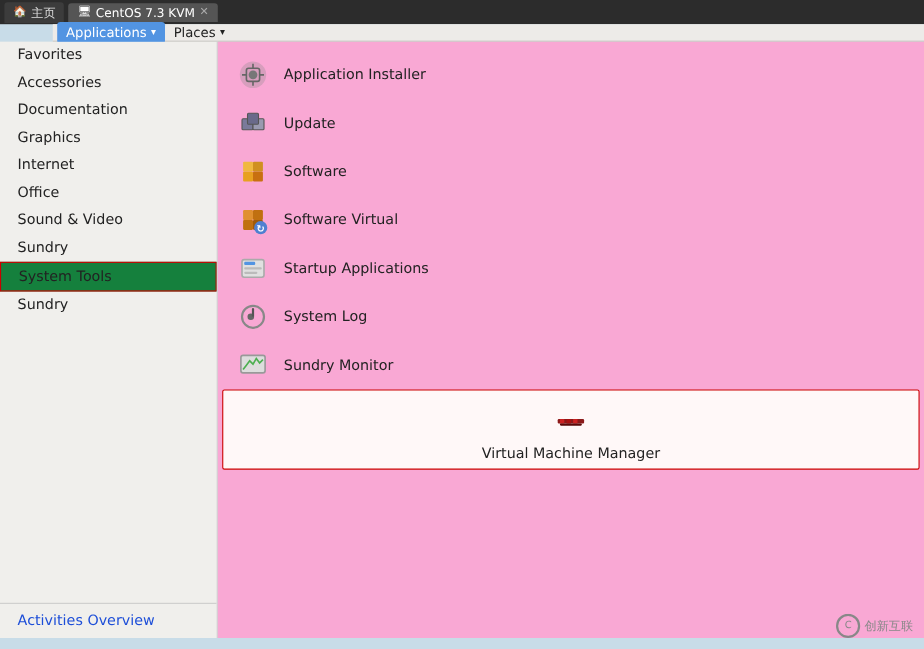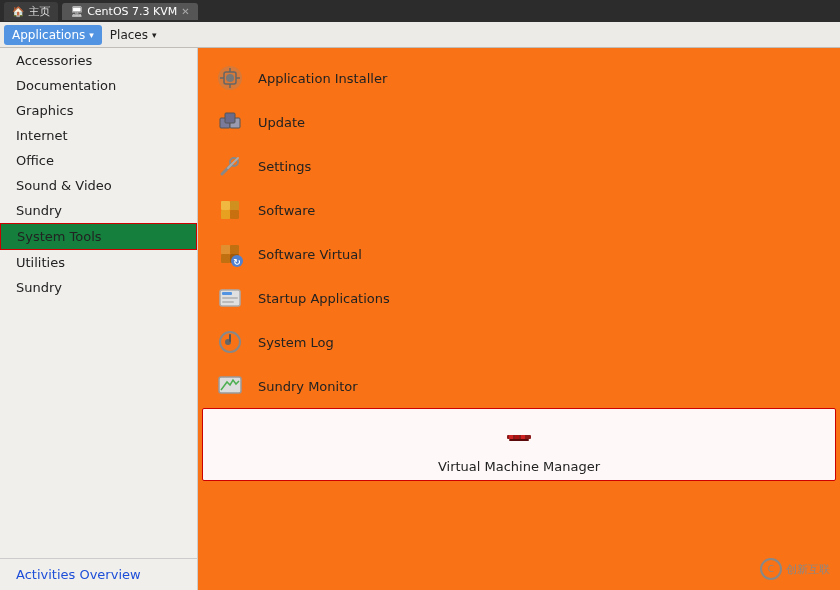--- a/index.html
+++ b/index.html
@@ -40,26 +40,27 @@
       font-size: 10px;
       color: #aaa;
       cursor: pointer;
     }
     .tab-icon {
       font-size: 10px;
     }
 
     
     .menu-bar {
-      height: 26px;
+      height: 16px;
       background: #edebe8;
       border-bottom: 1px solid #c0bdb8;
       display: flex;
       align-items: center;
       padding: 0 4px;
+      margin-left: 48px;
     }
     .menu-item {
       display: flex;
       align-items: center;
       padding: 3px 8px;
       border-radius: 3px;
       cursor: pointer;
       gap: 4px;
       font-size: 12px;
       color: #222;
@@ -107,21 +108,21 @@
     .sidebar-activities {
       padding: 8px 16px;
       font-size: 13px;
       color: #1d4ed8;
       cursor: pointer;
     }
 
     
     .content-panel {
       flex: 1;
-      background: #f97316;
+      background: #f9a8d4;
       padding: 8px 0;
       overflow-y: auto;
     }
     .menu-entry {
       display: flex;
       align-items: center;
       padding: 6px 16px;
       cursor: pointer;
       gap: 12px;
     }
@@ -190,20 +191,23 @@
   <div class="menu-item">
     <span>Places</span>
     <span class="arrow">▾</span>
   </div>
 </div>
 
 <div class="main-area">
 
   <div class="sidebar">
     <div class="sidebar-item">
+      <span>Favorites</span>
+    </div>
+    <div class="sidebar-item">
       <span>Accessories</span>
     </div>
     <div class="sidebar-item">
       <span>Documentation</span>
     </div>
     <div class="sidebar-item">
       <span>Graphics</span>
     </div>
     <div class="sidebar-item">
       <span>Internet</span>
@@ -212,23 +216,20 @@
       <span>Office</span>
     </div>
     <div class="sidebar-item">
       <span>Sound &amp; Video</span>
     </div>
     <div class="sidebar-item">
       <span>Sundry</span>
     </div>
     <div class="sidebar-item selected">
       <span>System Tools</span>
-    </div>
-    <div class="sidebar-item">
-      <span>Utilities</span>
     </div>
     <div class="sidebar-item">
       <span>Sundry</span>
     </div>
 
     <div class="sidebar-bottom">
       <div class="sidebar-activities">
         <span>Activities Overview</span>
       </div>
     </div>
@@ -255,32 +256,20 @@
       <div class="icon-box">
         <svg width="28" height="28" viewBox="0 0 28 28">
           <rect x="4" y="10" width="10" height="10" rx="1" fill="#7a7a9a" stroke="#555" stroke-width="1"></rect>
           <rect x="14" y="10" width="10" height="10" rx="1" fill="#9a9ab0" stroke="#555" stroke-width="1"></rect>
           <rect x="9" y="5" width="10" height="10" rx="1" fill="#6a6a8a" stroke="#555" stroke-width="1"></rect>
         </svg>
       </div>
       <span class="menu-entry-label">Update</span>
     </div>
 
-    <div class="menu-entry">
-      <div class="icon-box">
-        <svg width="28" height="28" viewBox="0 0 28 28">
-
-          <line x1="6" y1="22" x2="16" y2="12" stroke="#888" stroke-width="3" stroke-linecap="round"></line>
-          <circle cx="18" cy="10" r="4" fill="none" stroke="#888" stroke-width="2"></circle>
-
-          <line x1="22" y1="6" x2="12" y2="16" stroke="#aaa" stroke-width="2" stroke-linecap="round"></line>
-        </svg>
-      </div>
-      <span class="menu-entry-label">Settings</span>
-    </div>
 
     <div class="menu-entry">
       <div class="icon-box">
         <svg width="28" height="28" viewBox="0 0 28 28">
           <rect x="5" y="14" width="9" height="9" rx="1" fill="#e8a020"></rect>
           <rect x="14" y="14" width="9" height="9" rx="1" fill="#c87010"></rect>
           <rect x="5" y="5" width="9" height="9" rx="1" fill="#f0b840"></rect>
           <rect x="14" y="5" width="9" height="9" rx="1" fill="#d09020"></rect>
         </svg>
       </div>

